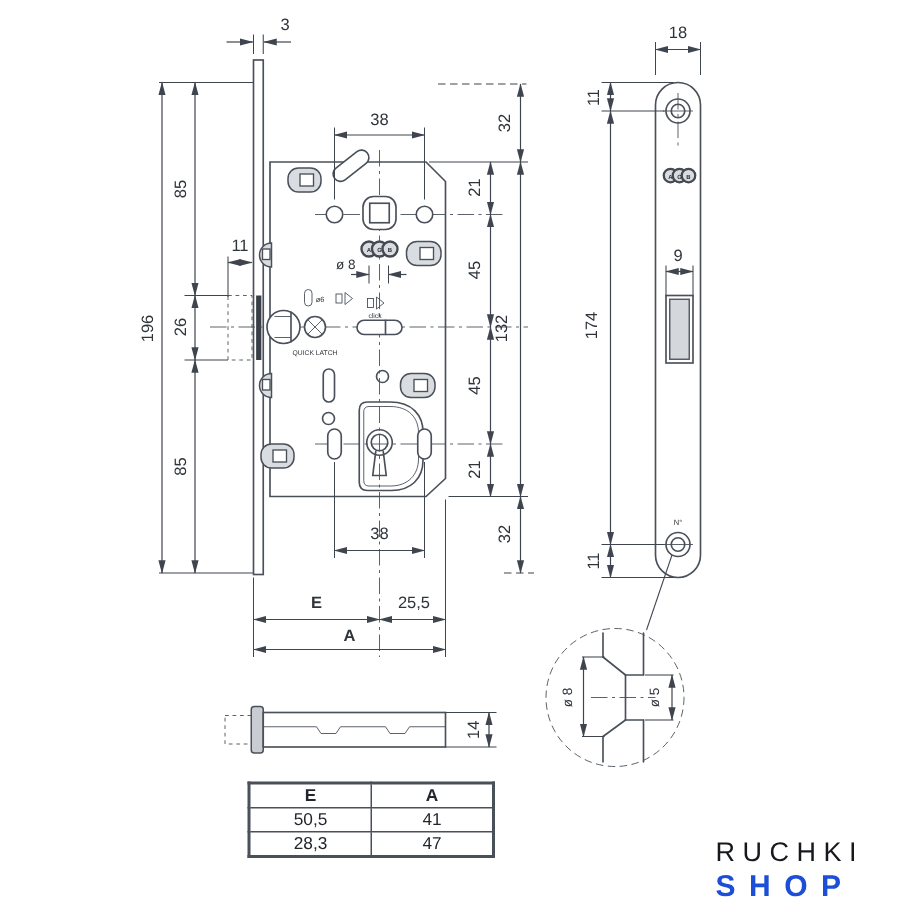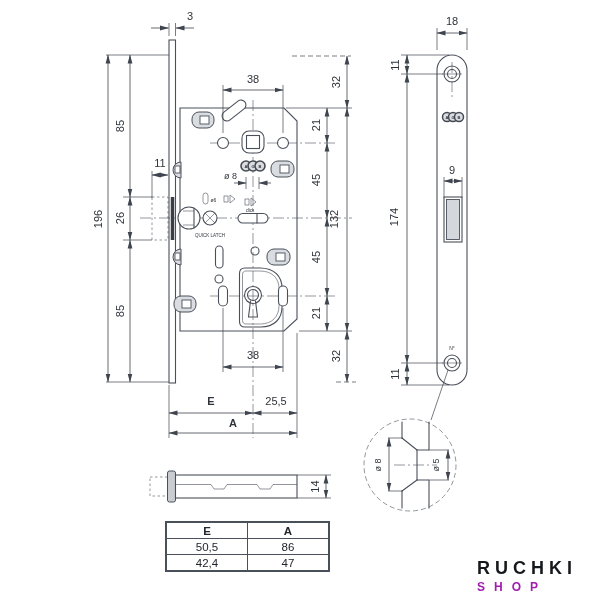--- a/index.html
+++ b/index.html
@@ -24,22 +24,22 @@
   text.s4 {font-size:4px;font-weight:bold;}
   .mid{text-anchor:middle;}
   
   #spec-table{position:absolute;left:165px;top:521px;border-collapse:collapse;}
   #spec-table td{border:1px solid #4a505a;width:80px;height:15px;text-align:center;
       font-size:11.5px;color:#22262c;padding:0;}
   #spec-table{border:2px solid #4a505a;}
   #spec-table tr.hdr td{font-weight:bold;}
   
   #logo{position:absolute;left:477px;top:559px;line-height:1;}
-  #logo .l1{font-size:18px;font-weight:700;letter-spacing:5px;color:#15181c;}
-  #logo .l2{font-size:12px;font-weight:800;letter-spacing:9px;color:#a21caf;margin-top:4px;}
+  #logo .l1{font-size:18px;font-weight:400;letter-spacing:5px;color:#15181c;}
+  #logo .l2{font-size:20px;font-weight:800;letter-spacing:9px;color:#1d4ed8;margin-top:4px;}
 </style>
 </head>
 <body>
 
 <div id="stage">
 <svg width="600" height="600" viewBox="0 0 600 600">
   <defs>
     <marker id="ar" orient="auto-start-reverse" markerWidth="10" markerHeight="8" refX="8.5" refY="3" markerUnits="userSpaceOnUse" viewBox="0 0 10 6">
       <path d="M0,0.6 L9,3 L0,5.4 Z" fill="#3f454e"></path>
     </marker>
@@ -298,24 +298,24 @@
 </svg>
 
 <table id="spec-table">
   <tbody>
         <tr class="hdr">
     <td>E</td>
     <td>A</td>
   </tr>
   <tr>
     <td>50,5</td>
-    <td>86</td>
+    <td>41</td>
   </tr>
   <tr>
-    <td>42,4</td>
+    <td>28,3</td>
     <td>47</td>
   </tr>
 </tbody>
     </table>
 
 <div id="logo">
   <div class="l1">RUCHKI</div>
   <div class="l2">SHOP</div>
 </div>
 </div>

